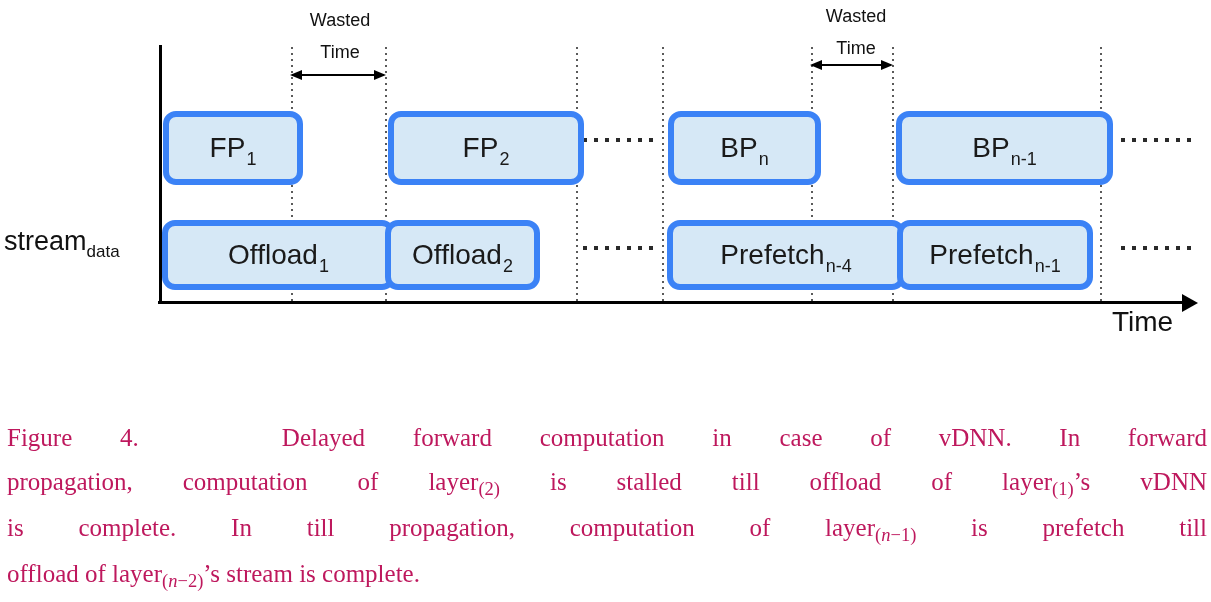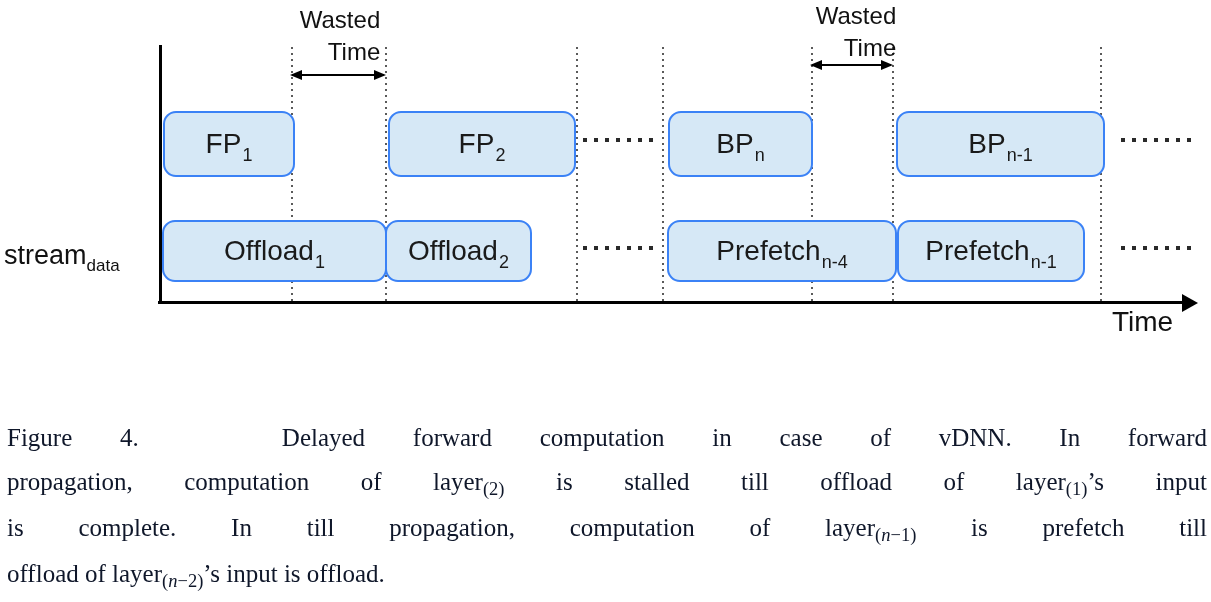--- a/index.html
+++ b/index.html
@@ -10,41 +10,41 @@
   .diagram{position:absolute;left:0;top:0;width:1211px;height:400px;}
   .axis-v{position:absolute;left:159px;top:45px;width:3px;height:259px;background:#000;z-index:2;}
   .axis-h{position:absolute;left:158px;top:301px;width:1028px;height:3px;background:#000;z-index:2;}
   .axis-arrow{position:absolute;left:1182px;top:294px;width:0;height:0;
     border-top:9px solid transparent;border-bottom:9px solid transparent;border-left:16px solid #000;z-index:2;}
   .axis-label{position:absolute;left:1112px;top:306px;font-size:28px;color:#111;}
 
   .vdot{position:absolute;top:47px;height:256px;width:2px;z-index:1;
     background-image:repeating-linear-gradient(to bottom,#5a5a5a 0 2px,transparent 2px 6px);}
 
-  .box{position:absolute;background:#d6e8f6;border:2px solid #3b82f6;border-radius:13px;z-index:3;
+  .box{position:absolute;background:#d6e8f6;border:6px solid #3b82f6;border-radius:13px;z-index:3;
     display:flex;align-items:center;justify-content:center;}
   .box-label{font-size:28px;color:#1a1a1a;}
   .box-sub{font-size:18px;color:#1a1a1a;position:relative;top:11px;margin-left:1px;}
 
   .stream-label{position:absolute;left:4px;font-size:27px;white-space:nowrap;z-index:2;}
   .stream-sub{font-size:17px;position:relative;top:7px;}
 
-  .wasted-label{position:absolute;transform:translateX(-50%);text-align:right;
-    font-size:24px;line-height:32px;z-index:4;white-space:nowrap;}
+  .wasted-label{position:absolute;transform:translateX(-50%);text-align:center;
+    font-size:18px;line-height:32px;z-index:4;white-space:nowrap;}
   .warrow{position:absolute;height:0;border-top:2px solid #000;z-index:4;}
   .tri{position:absolute;width:0;height:0;border-top:5px solid transparent;border-bottom:5px solid transparent;top:-6px;}
   .tri-l{left:-2px;border-right:12px solid #000;}
   .tri-r{right:-2px;border-left:12px solid #000;}
 
   .hdots{position:absolute;height:4px;z-index:1;
     background-image:repeating-linear-gradient(to right,#2a2a2a 0 4px,transparent 4px 11px);}
 
   
   .caption{position:absolute;left:7px;top:416px;width:1200px;
-    font-family:"Liberation Serif",serif;font-size:25px;line-height:44px;color:#0f172a;}
+    font-family:"Liberation Serif",serif;font-size:25px;line-height:44px;color:#be185d;}
   .cap-line{white-space:normal;}
   .cap-line.just{text-align:justify;text-align-last:justify;}
   .cap-sub{font-size:0.74em;position:relative;top:0.27em;}
   .cap-it{font-style:italic;}
 </style>
 </head>
 <body>
 
 <div class="page">
 
@@ -85,21 +85,21 @@
         <span class="box-sub">2</span>
       </div>
       <div class="box" style="left: 667px; top: 220px; width: 226px; height: 58px;">
         <span class="box-label">Prefetch</span>
         <span class="box-sub">n-4</span>
       </div>
       <div class="box" style="left: 897px; top: 220px; width: 184px; height: 58px;">
         <span class="box-label">Prefetch</span>
         <span class="box-sub">n-1</span>
       </div>
-      <div class="stream-label" style="top: 240px; text-align: right;"><span>stream</span><span class="stream-sub">data</span></div>
+      <div class="stream-label" style="top: 226px; text-align: right;"><span>stream</span><span class="stream-sub">data</span></div>
       <div class="wasted-label" style="left: 340px; top: 4px;">
         <div>Wasted</div>
         <div>Time</div>
       </div>
       <div class="warrow" style="left: 292px; top: 74px; width: 92px;">
         <div class="tri tri-l"></div>
         <div class="tri tri-r"></div>
       </div>
       <div class="wasted-label" style="left: 856px; top: 0px;">
         <div>Wasted</div>
@@ -110,18 +110,18 @@
         <div class="tri tri-r"></div>
       </div>
       <div class="hdots" style="left: 583px; top: 138px; width: 70px;"></div>
       <div class="hdots" style="left: 583px; top: 246px; width: 70px;"></div>
       <div class="hdots" style="left: 1121px; top: 138px; width: 72px;"></div>
       <div class="hdots" style="left: 1121px; top: 246px; width: 72px;"></div>
     </div>
 
   <div class="caption">
       <div class="cap-line just"><span>Figure 4.&nbsp;&nbsp;&nbsp;Delayed forward computation in case of vDNN. In forward</span></div>
-      <div class="cap-line just"><span>propagation, computation of layer</span><span class="cap-sub">(2)</span><span> is stalled till offload of layer</span><span class="cap-sub">(1)</span><span>’s input</span></div>
+      <div class="cap-line just"><span>propagation, computation of layer</span><span class="cap-sub">(2)</span><span> is stalled till offload of layer</span><span class="cap-sub">(1)</span><span>’s vDNN</span></div>
       <div class="cap-line just"><span>is complete. In till propagation, computation of layer</span><span class="cap-sub">(</span><span class="cap-sub cap-it">n</span><span class="cap-sub">−1)</span><span> is prefetch till</span></div>
-      <div class="cap-line"><span>offload of layer</span><span class="cap-sub">(</span><span class="cap-sub cap-it">n</span><span class="cap-sub">−2)</span><span>’s input is offload.</span></div>
+      <div class="cap-line"><span>offload of layer</span><span class="cap-sub">(</span><span class="cap-sub cap-it">n</span><span class="cap-sub">−2)</span><span>’s stream is complete.</span></div>
     </div>
 
 </div>
 
 </body></html>

